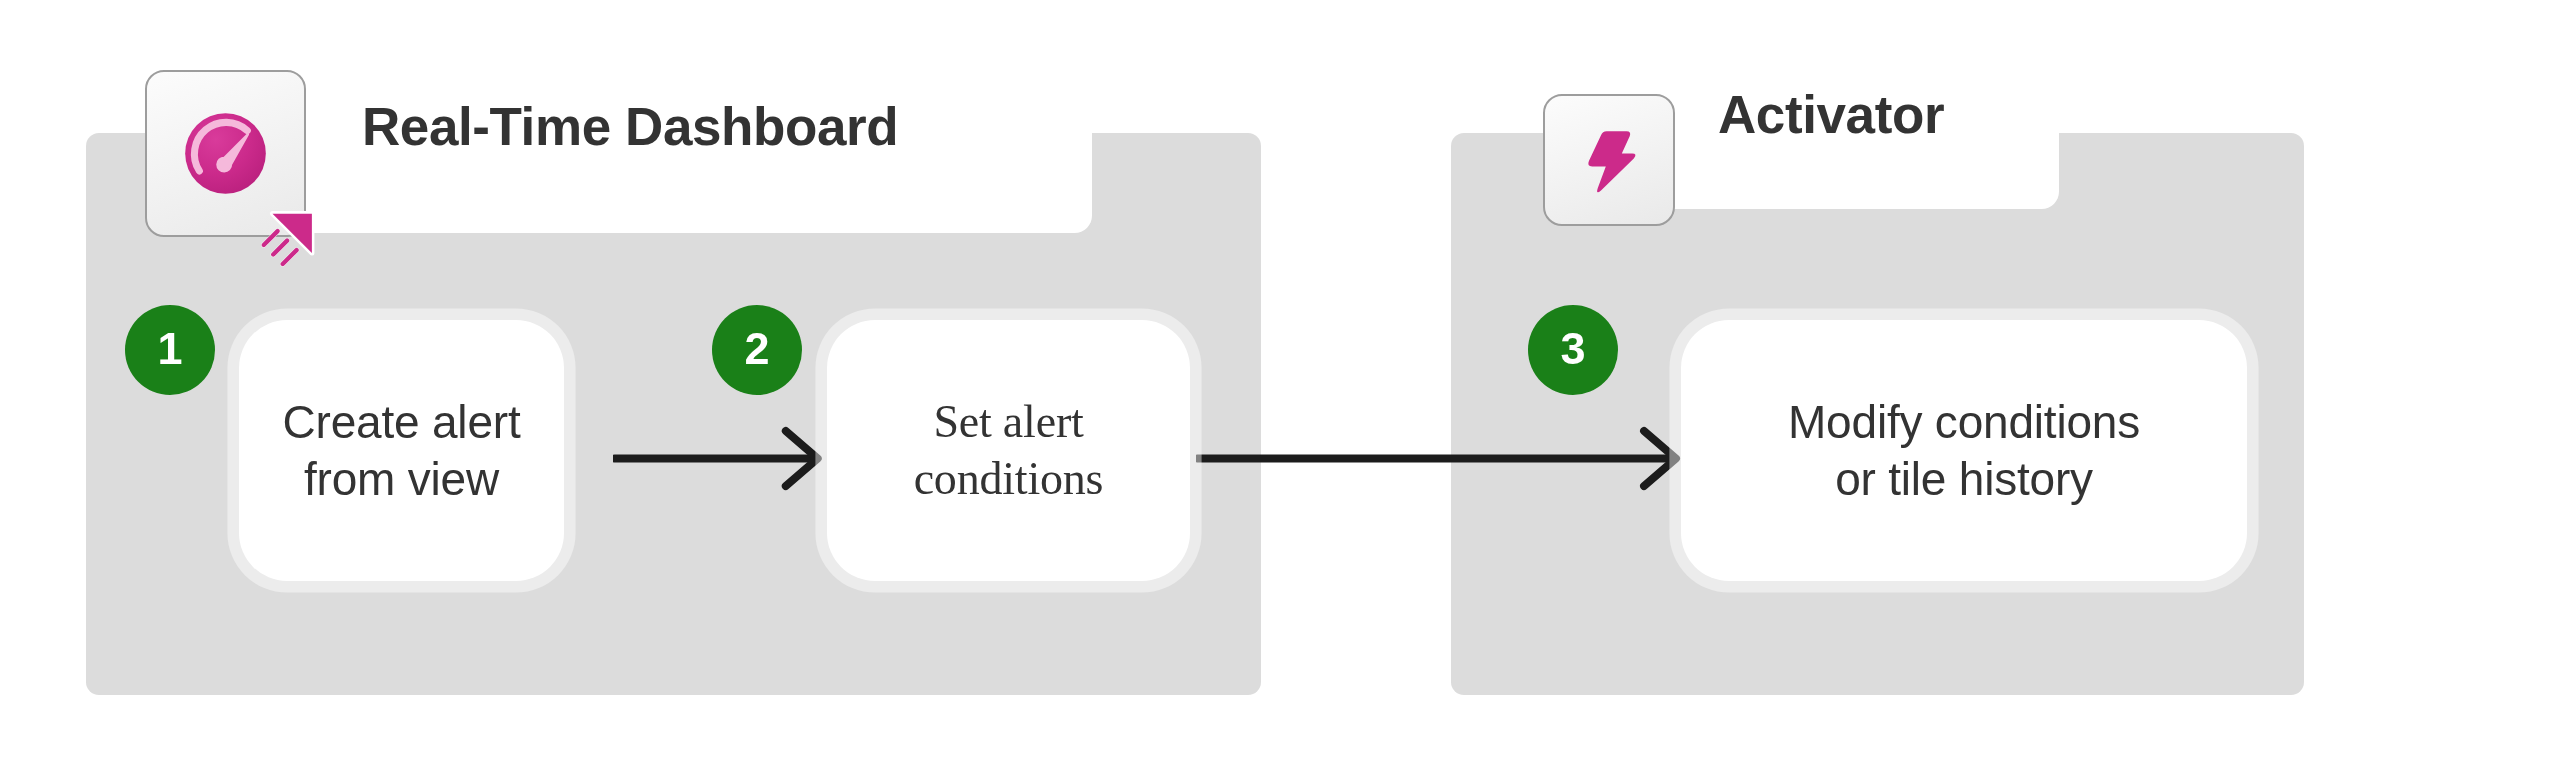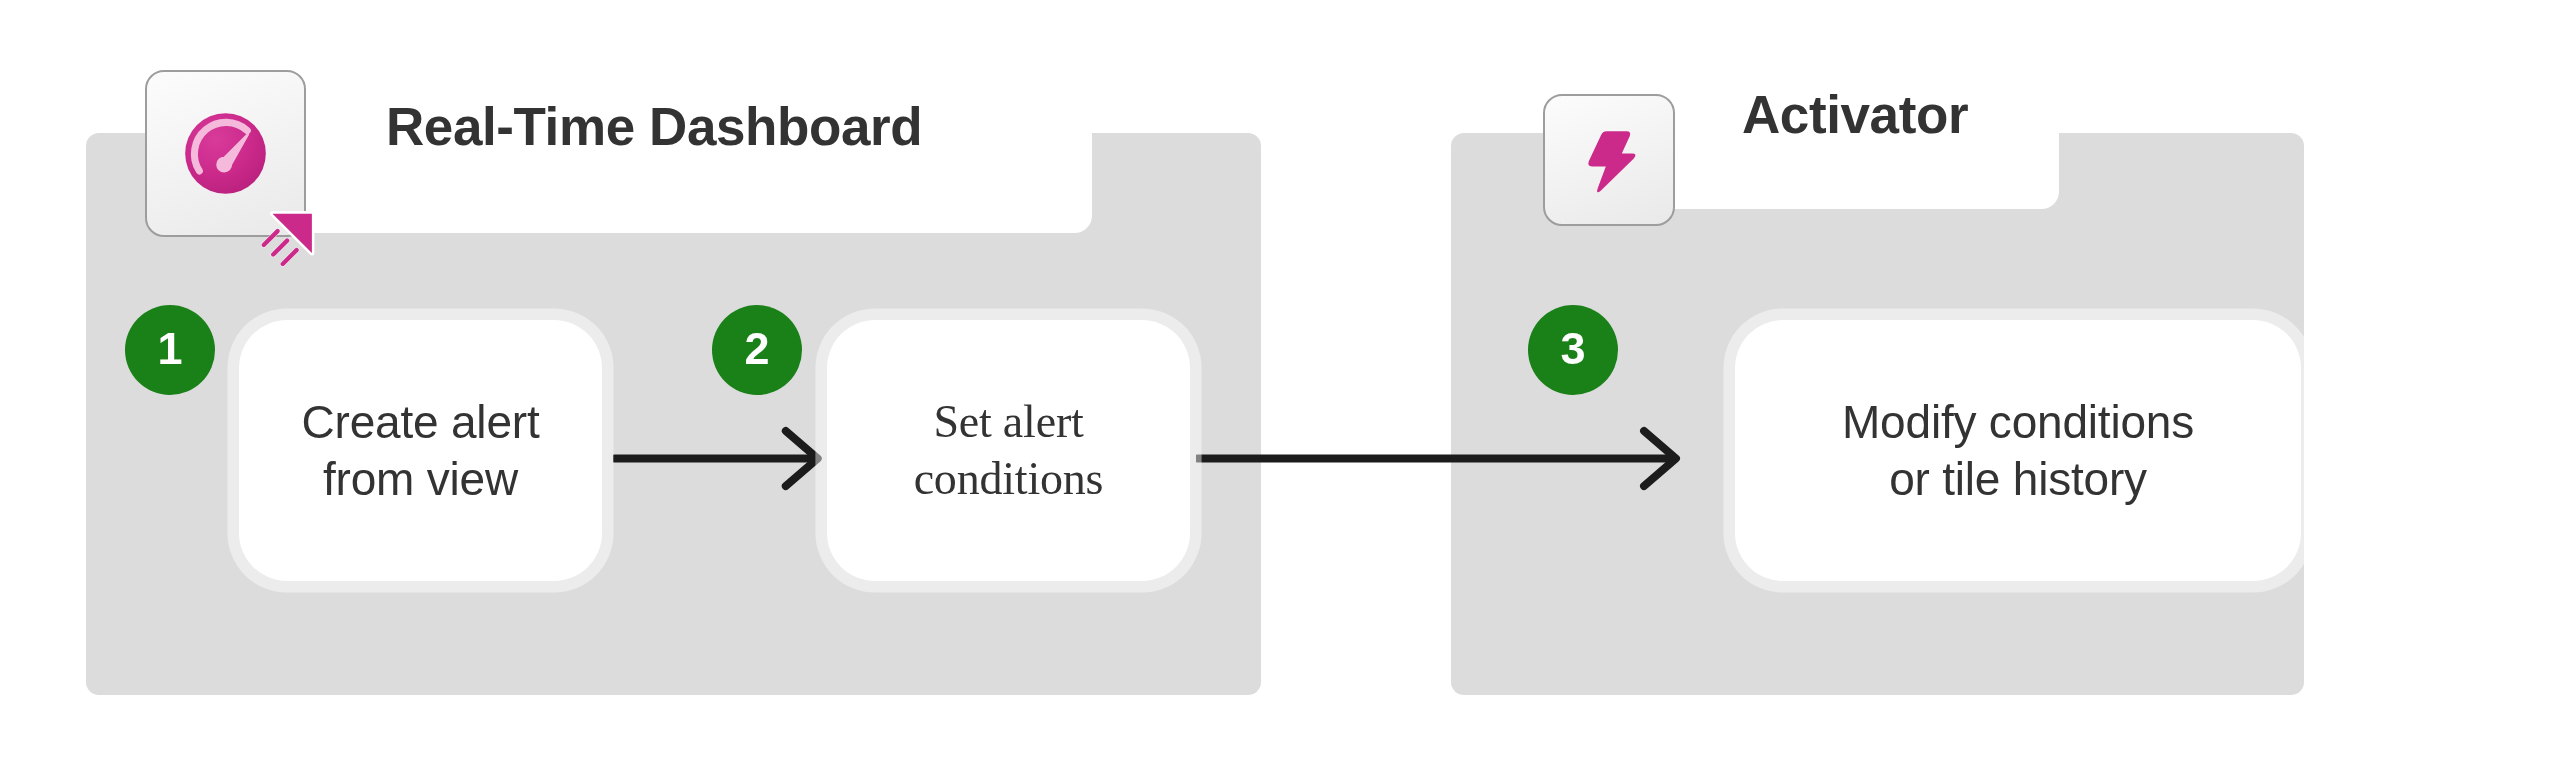--- a/index.html
+++ b/index.html
@@ -57,21 +57,20 @@
   }
   .group-title-text {
     font-size: 53px;
     font-weight: bold;
     color: #333333;
     letter-spacing: -0.4px;
     white-space: nowrap;
     line-height: 1;
     position: relative;
     top: 10px;
-    margin-left: 24px;
   }
 
   
   .app-icon-tile {
     position: absolute;
     background: linear-gradient(160deg, #fcfcfc 0%, #f3f3f3 48%, #e9e9e9 100%);
     border: 2.2px solid #9d9d9d;
     border-radius: 19px;
     box-sizing: border-box;
     display: flex;
@@ -119,23 +118,23 @@
     background: #ffffff;
     border-radius: 48px;
     box-shadow: 0 0 0 11.6px rgba(255,255,255,0.45);
     display: flex;
     align-items: center;
     justify-content: center;
     text-align: center;
     box-sizing: border-box;
     padding: 0 19px;
   }
-  #card-1 { left: 239px; top: 320px; width: 363px; height: 261px; }
+  #card-1 { left: 239px; top: 320px; width: 325px; height: 261px; }
   #card-2 { left: 827px; top: 320px; width: 363px; height: 261px; font-family: Liberation Serif, serif; }
-  #card-3 { left: 1735px; top: 320px; width: 566px; height: 261px; }
+  #card-3 { left: 1681px; top: 320px; width: 566px; height: 261px; }
 
   .step-card-text {
     font-size: 46px;
     color: #333333;
     line-height: 1.22;
     font-weight: normal;
     letter-spacing: -0.2px;
   }
 
   

